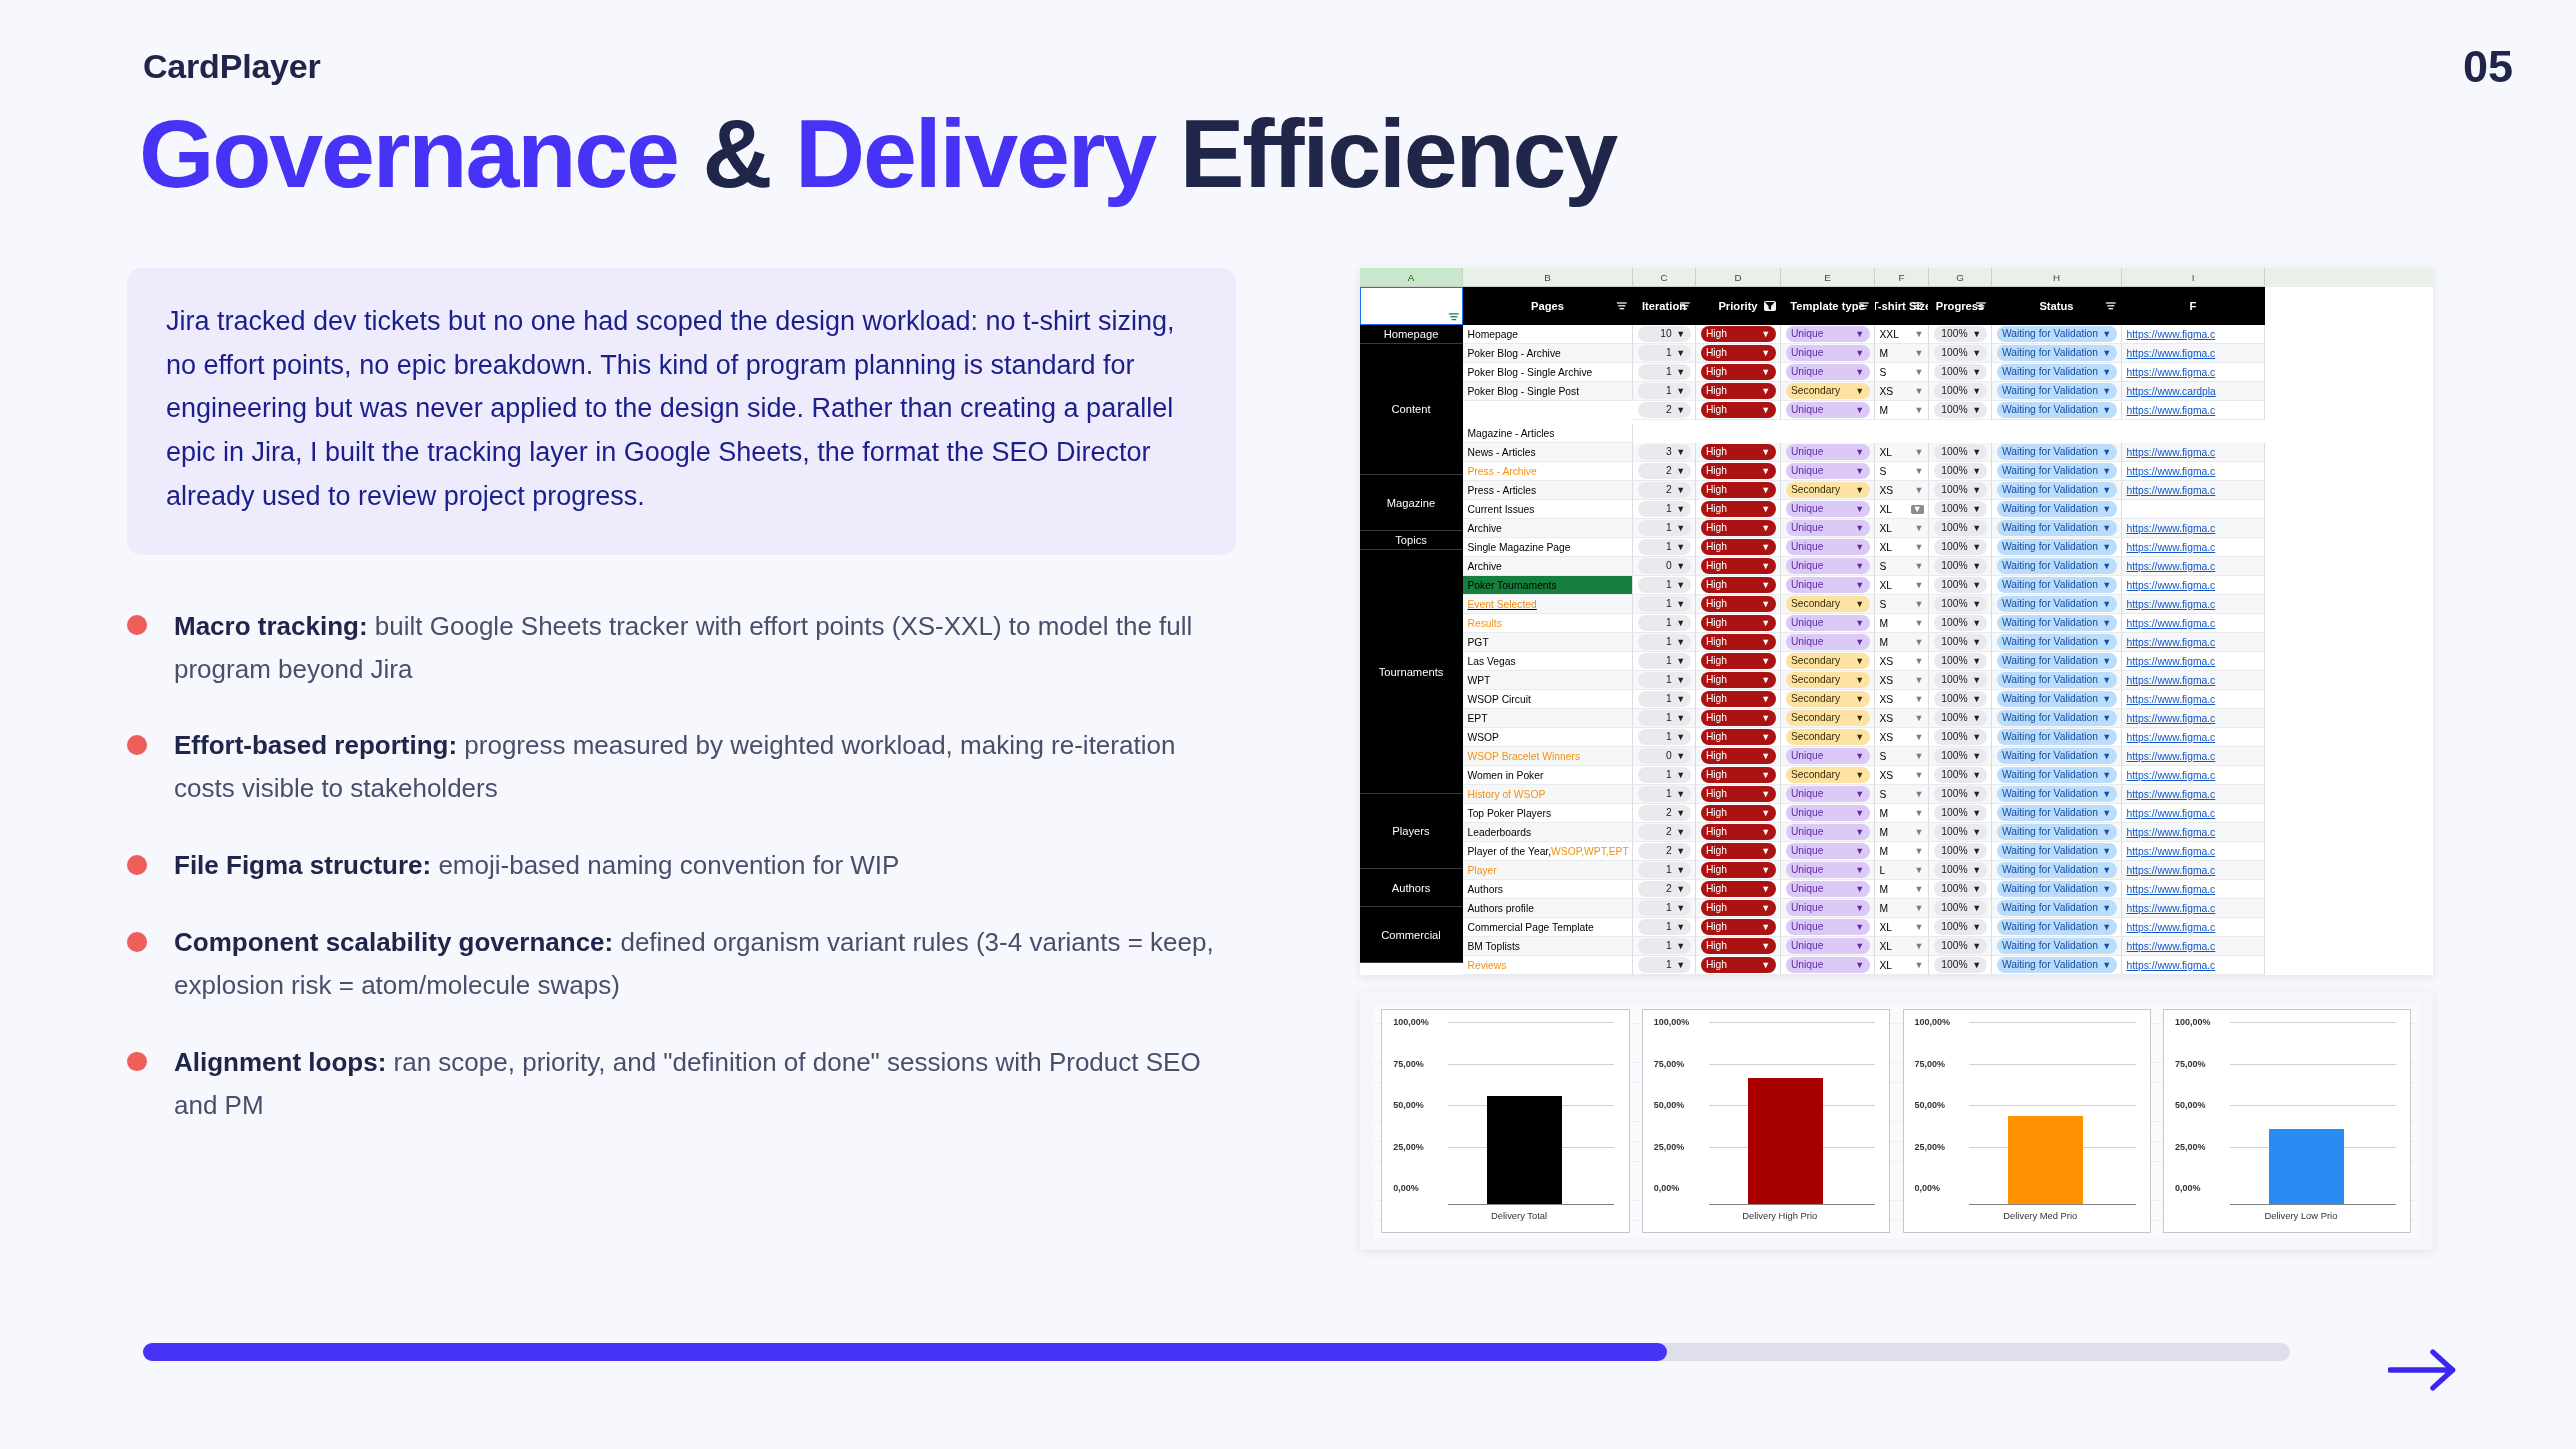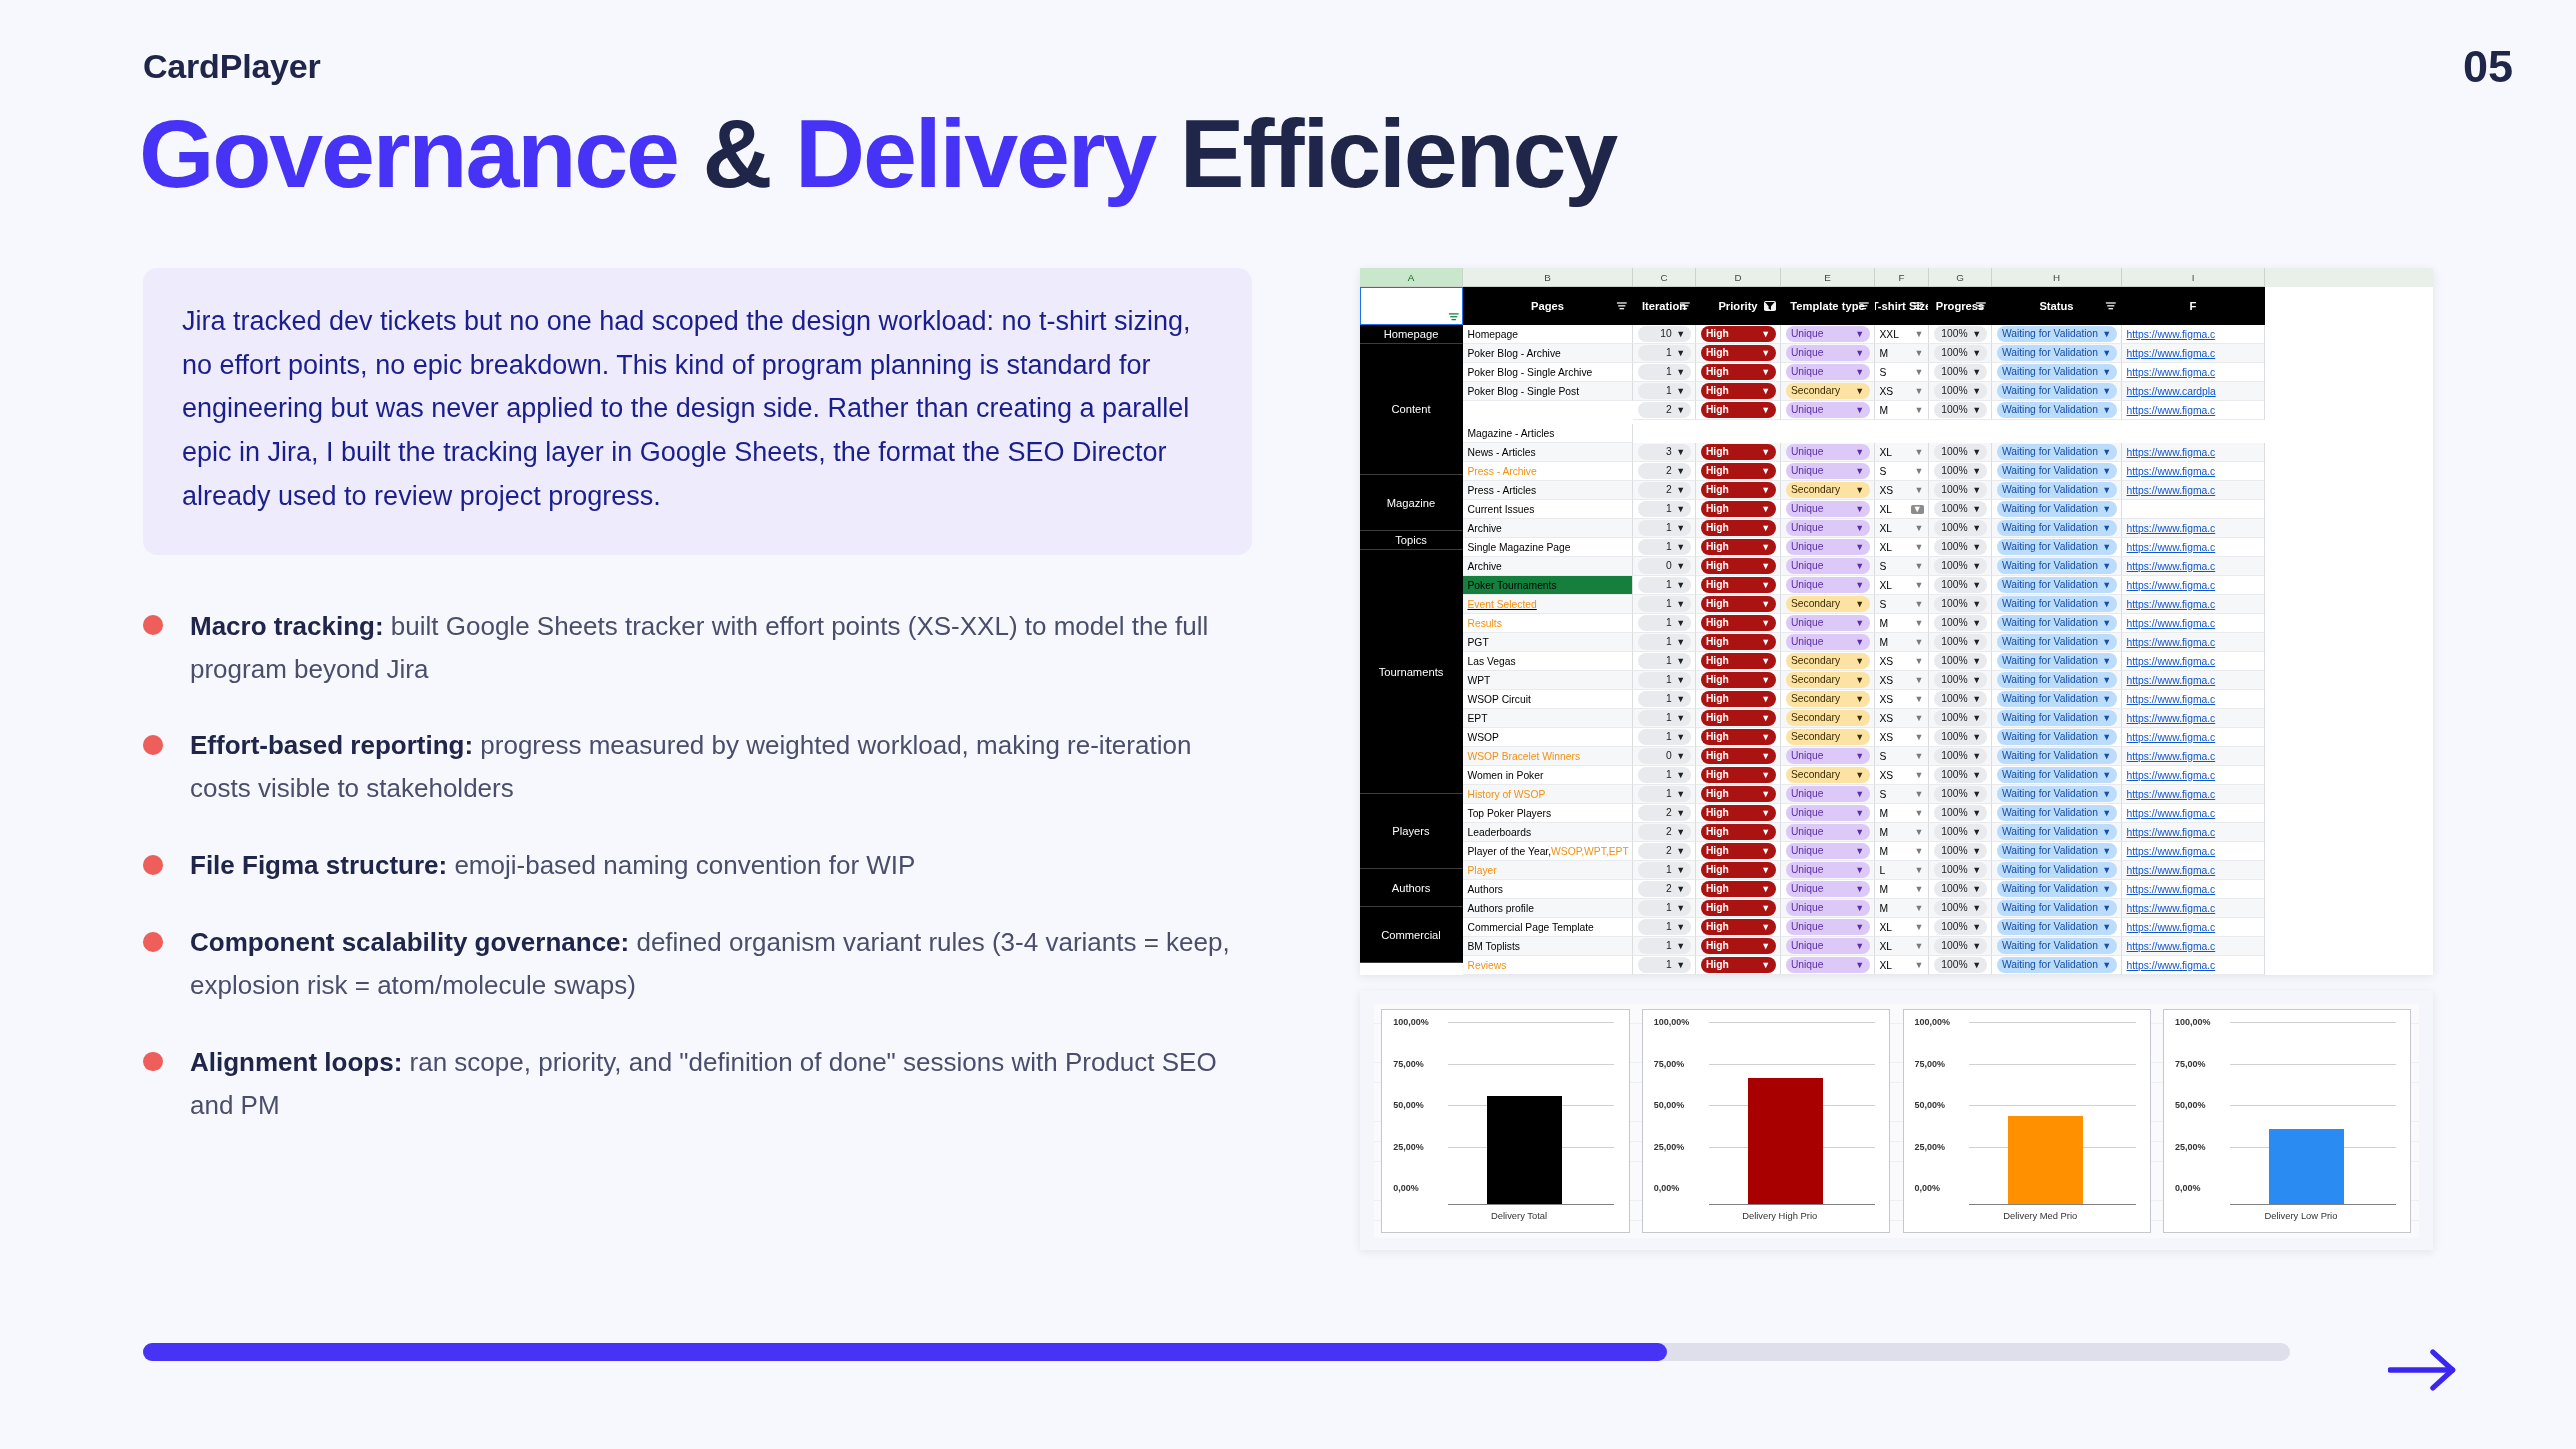--- a/index.html
+++ b/index.html
@@ -21,21 +21,21 @@
     font-size:45px;font-weight:bold;color:#20254A;letter-spacing:0px;
   }
   .title{
     position:absolute;left:139px;top:98px;
     font-size:97px;font-weight:bold;letter-spacing:-2.2px;
     color:#20254A;white-space:nowrap;line-height:1.15;
   }
   .title .accent{color:#4733F5;}
 
   
-  .left-col{position:absolute;left:143px;top:268px;width:1109px;}
+  .left-col{position:absolute;left:127px;top:268px;width:1109px;}
   .intro-card{
     background:#EDEBFC;border-radius:14.3px;
     padding:32px 39px 36px 39px;width:1109px;
   }
   .intro-card p{
     font-size:27px;line-height:1.62;color:#1B1F8C;
   }
   .bullets{margin-top:50px;}
   .bullet{
     position:relative;padding-left:47px;margin-bottom:34px;
@@ -97,21 +97,21 @@
     width:103px;flex:none;
   }
 
   
   .chip{
     display:inline-flex;align-items:center;justify-content:space-between;
     border-radius:9.8px;padding:0.9px 5.4px;font-size:10.3px;line-height:13.4px;
     width:100%;
   }
   .chip.num{background:#E8EAED;color:#202124;justify-content:flex-end;gap:4.5px;}
-  .chip.prio{background:#AB1212;color:#fff;font-weight:bold;}
+  .chip.prio{background:#AB1212;color:#fff;font-weight:normal;}
   .chip.unique{background:#DCC9F7;color:#5A2EA6;}
   .chip.secondary{background:#FCE3A4;color:#3b2c05;}
   .chip.prog{background:#E8EAED;color:#202124;justify-content:flex-end;gap:4.5px;}
   .chip.status{background:#BBDCFB;color:#174EA6;}
   .cv{font-size:9px;line-height:1;}
   .tsz{display:flex;align-items:center;justify-content:space-between;width:100%;}
   .tsz .cv{color:#7a7a7a;}
   .tsz .mark{background:#8c8c8c;color:#fff;border-radius:1.8px;padding:0 1.8px;}
   .link{color:#1155CC;text-decoration:underline;}
   .orange{color:#F29111;}

